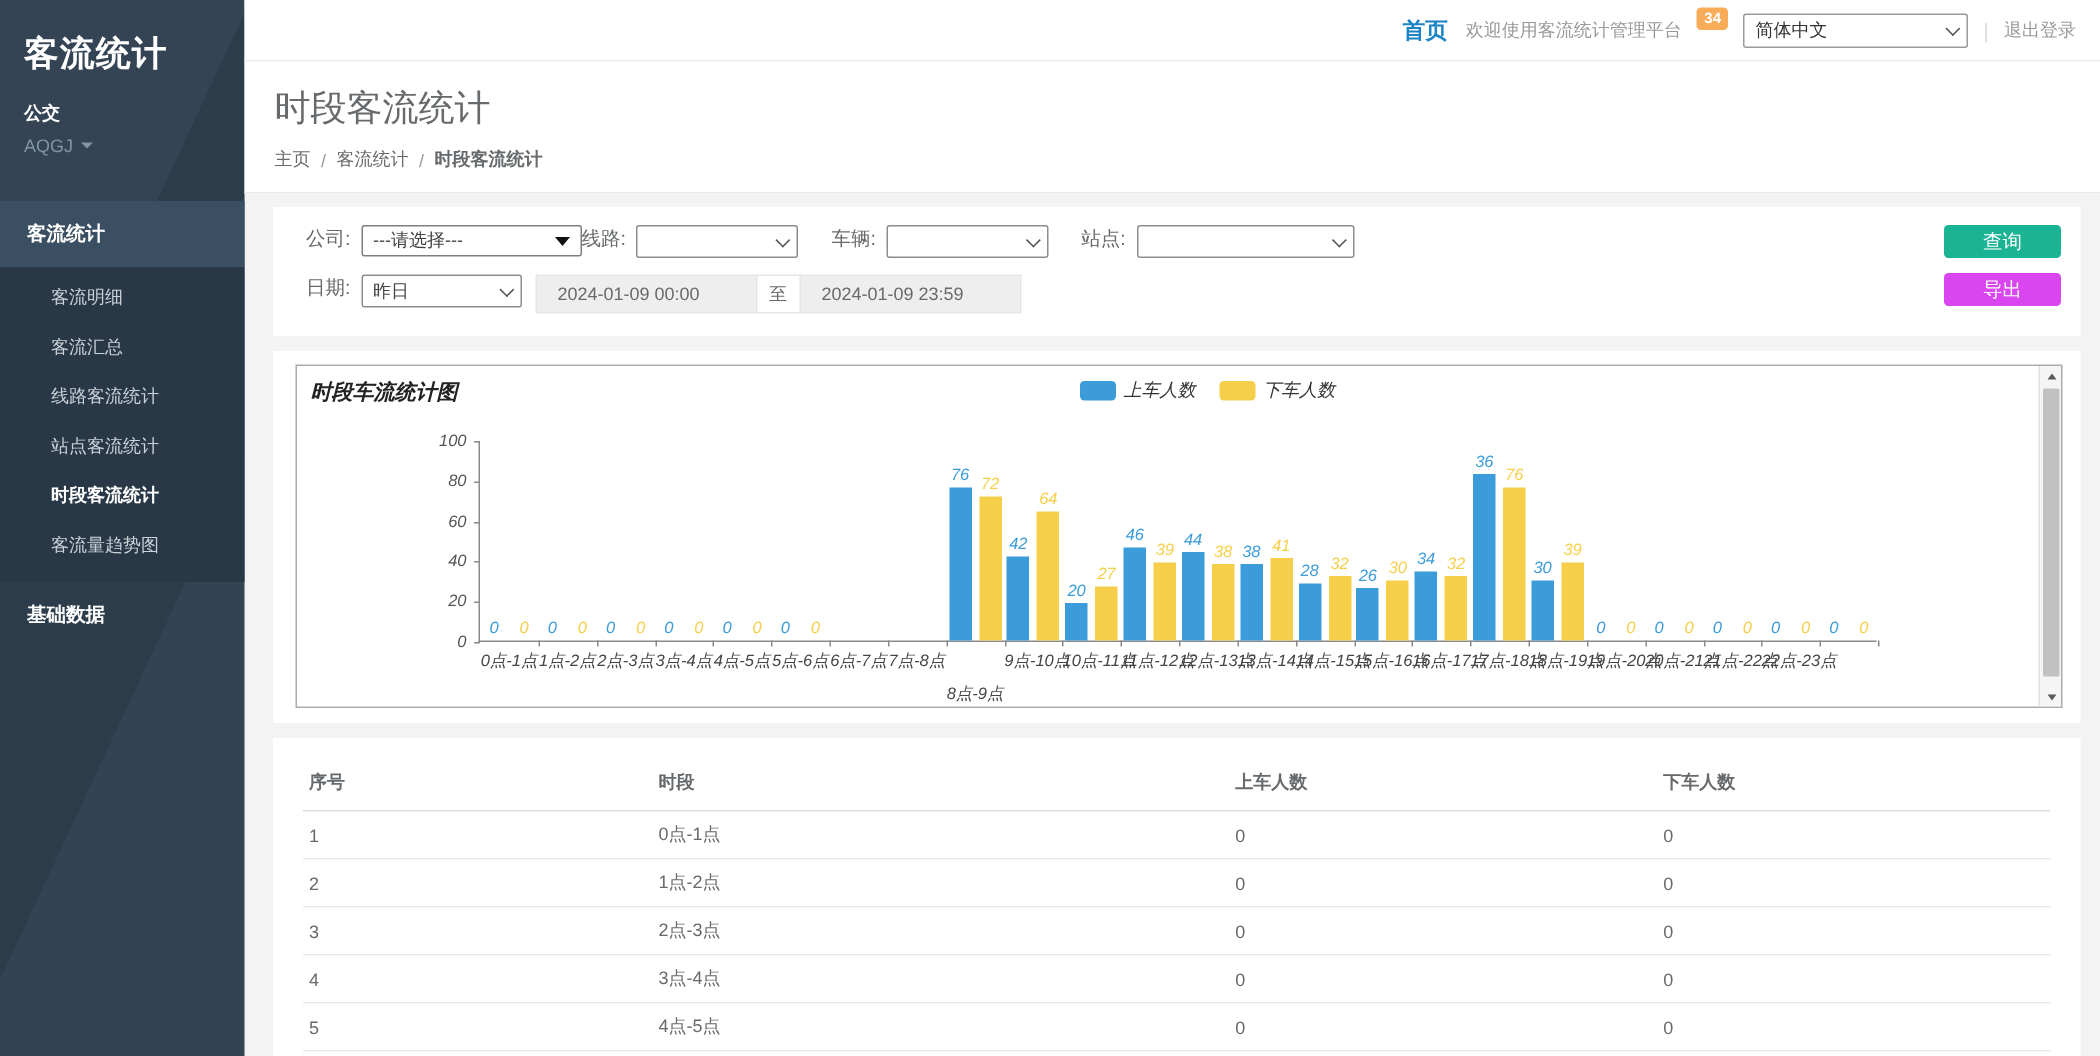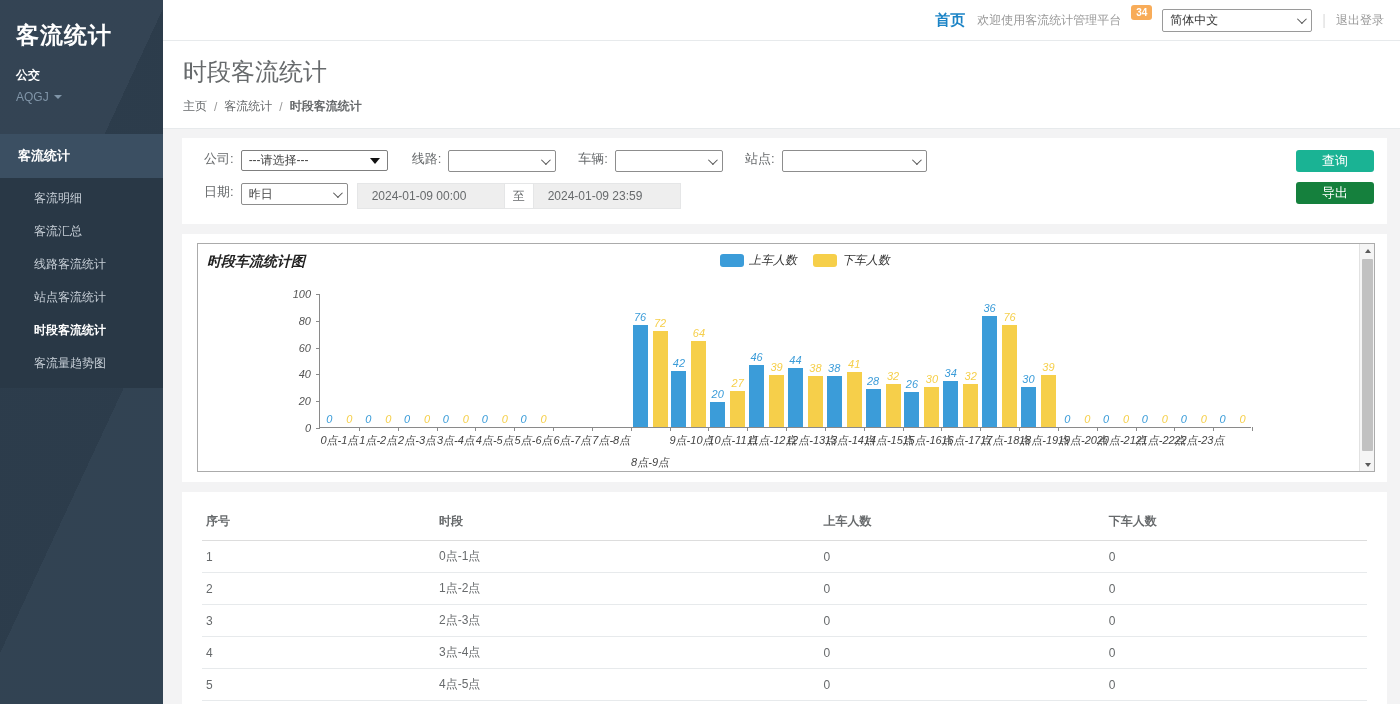--- a/index.html
+++ b/index.html
@@ -45,28 +45,28 @@
   .filter-panel { padding:12px 13px 15px 22px; position:relative; }
   .f-row { display:flex; align-items:flex-start; }
   .f-row + .f-row { margin-top:11px; }
   .f-label { font-size:13px; color:#676a6c; margin-right:7px; }
   .sel { border:1px solid #8d8d8d; background:#fff; height:22px; display:flex; align-items:center; justify-content:space-between; padding:0 7px; font-size:12px; color:#444; cursor:pointer; border-radius:2px; }
   .sel-company { width:147px; height:21px; border-color:#7f7f7f; }
   .tri-down { width:0; height:0; border-left:5px solid transparent; border-right:5px solid transparent; border-top:6px solid #111; }
   .chev { width:7px; height:7px; border-right:1.6px solid #555; border-bottom:1.6px solid #555; transform:rotate(45deg) translateY(-2px); }
   .sel-line, .sel-vehicle { width:108px; margin-right:22px; }
   .sel-station { width:145px; }
-  .sel-company-wrap { margin-right:24px; }
+  .sel-company-wrap { }
   .sel-date { width:107px; margin-right:9px; }
   .date-box { display:flex; align-items:stretch; border:1px solid #e5e6e7; height:26px; }
   .date-input { background:#eee; color:#676a6c; font-size:12px; display:flex; align-items:center; padding:0 14px; width:146px; cursor:text; }
   .date-sep { background:#fff; border-left:1px solid #e5e6e7; border-right:1px solid #e5e6e7; display:flex; align-items:center; padding:0 8px; font-size:12px; color:#676a6c; }
   .btn { position:absolute; right:13px; width:78px; height:22px; border:none; border-radius:3px; color:#fff; font-size:13px; cursor:pointer; font-family:inherit; }
   .btn-query { top:12px; background:#1ab394; }
-  .btn-export { top:44px; background:#15803d; }
+  .btn-export { top:44px; background:#d946ef; }
 
   
   .chart-panel { padding:9px 12px 10px 15px;font-style:italic; }
   .chart-box { position:relative; border:1px solid #ababab; height:229px; overflow:hidden; }
   .chart-title { position:absolute; top:9px; left:9px; font-size:14px; font-weight:bold; color:#222; }
   .legend { position:absolute; top:8px; left:522px; display:flex; gap:16px; align-items:center; }
   .legend-item { display:flex; align-items:center; gap:5px; font-size:12px; color:#333; }
   .legend-swatch { width:24px; height:13px; border-radius:3px; }
   .plot { position:absolute; left:121px; top:50px; width:932px; height:134px; border-left:1px solid #8a8a8a; border-bottom:1px solid #8a8a8a; }
   .ylab { position:absolute; right:100%; margin-right:9px; font-size:11px; color:#555; width:30px; text-align:right; }
@@ -106,20 +106,21 @@
   <nav class="nav">
     <div class="nav-parent open">客流统计</div>
     <div class="submenu">
         <div class="sub-item">客流明细</div>
         <div class="sub-item">客流汇总</div>
         <div class="sub-item">线路客流统计</div>
         <div class="sub-item">站点客流统计</div>
         <div class="sub-item active">时段客流统计</div>
         <div class="sub-item">客流量趋势图</div>
       </div>
+    <div class="nav-parent">基础数据</div>
   </nav>
 </aside>
 
 <div class="main">
 
   <div class="topbar">
     <span class="home-link">首页</span>
     <span class="welcome">欢迎使用客流统计管理平台</span>
     <span class="badge">34</span>
     <div class="lang-select">

